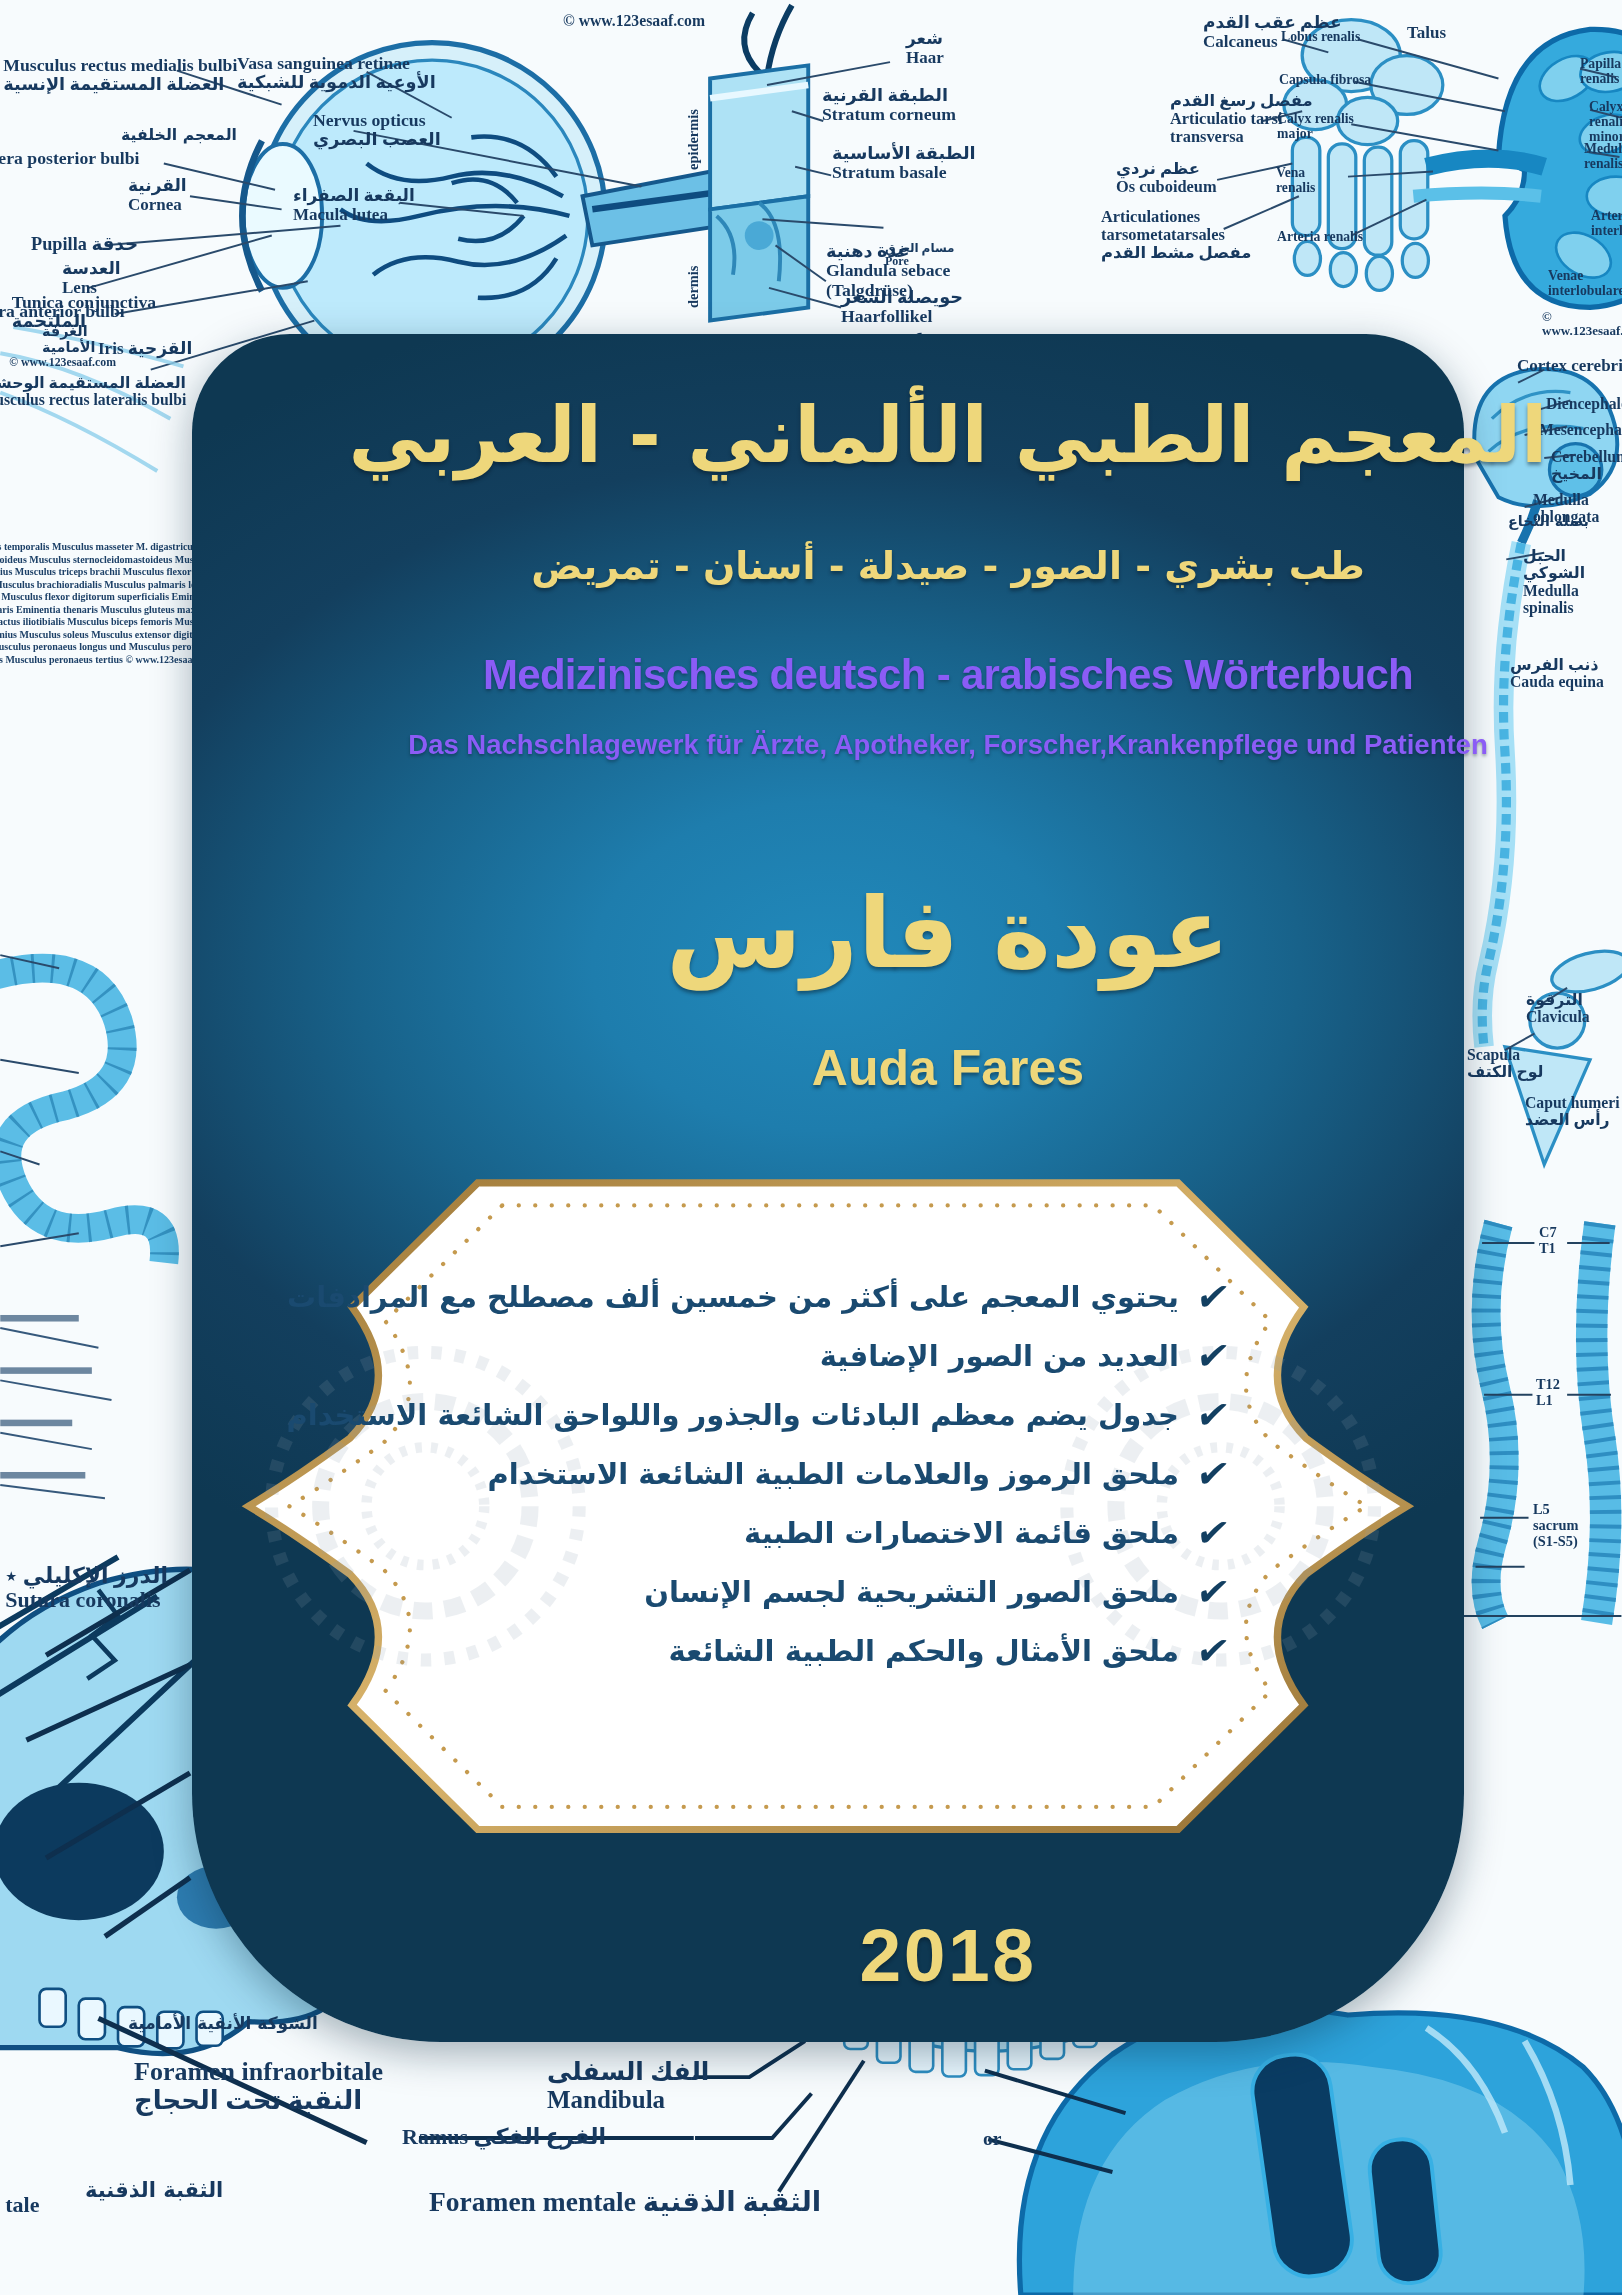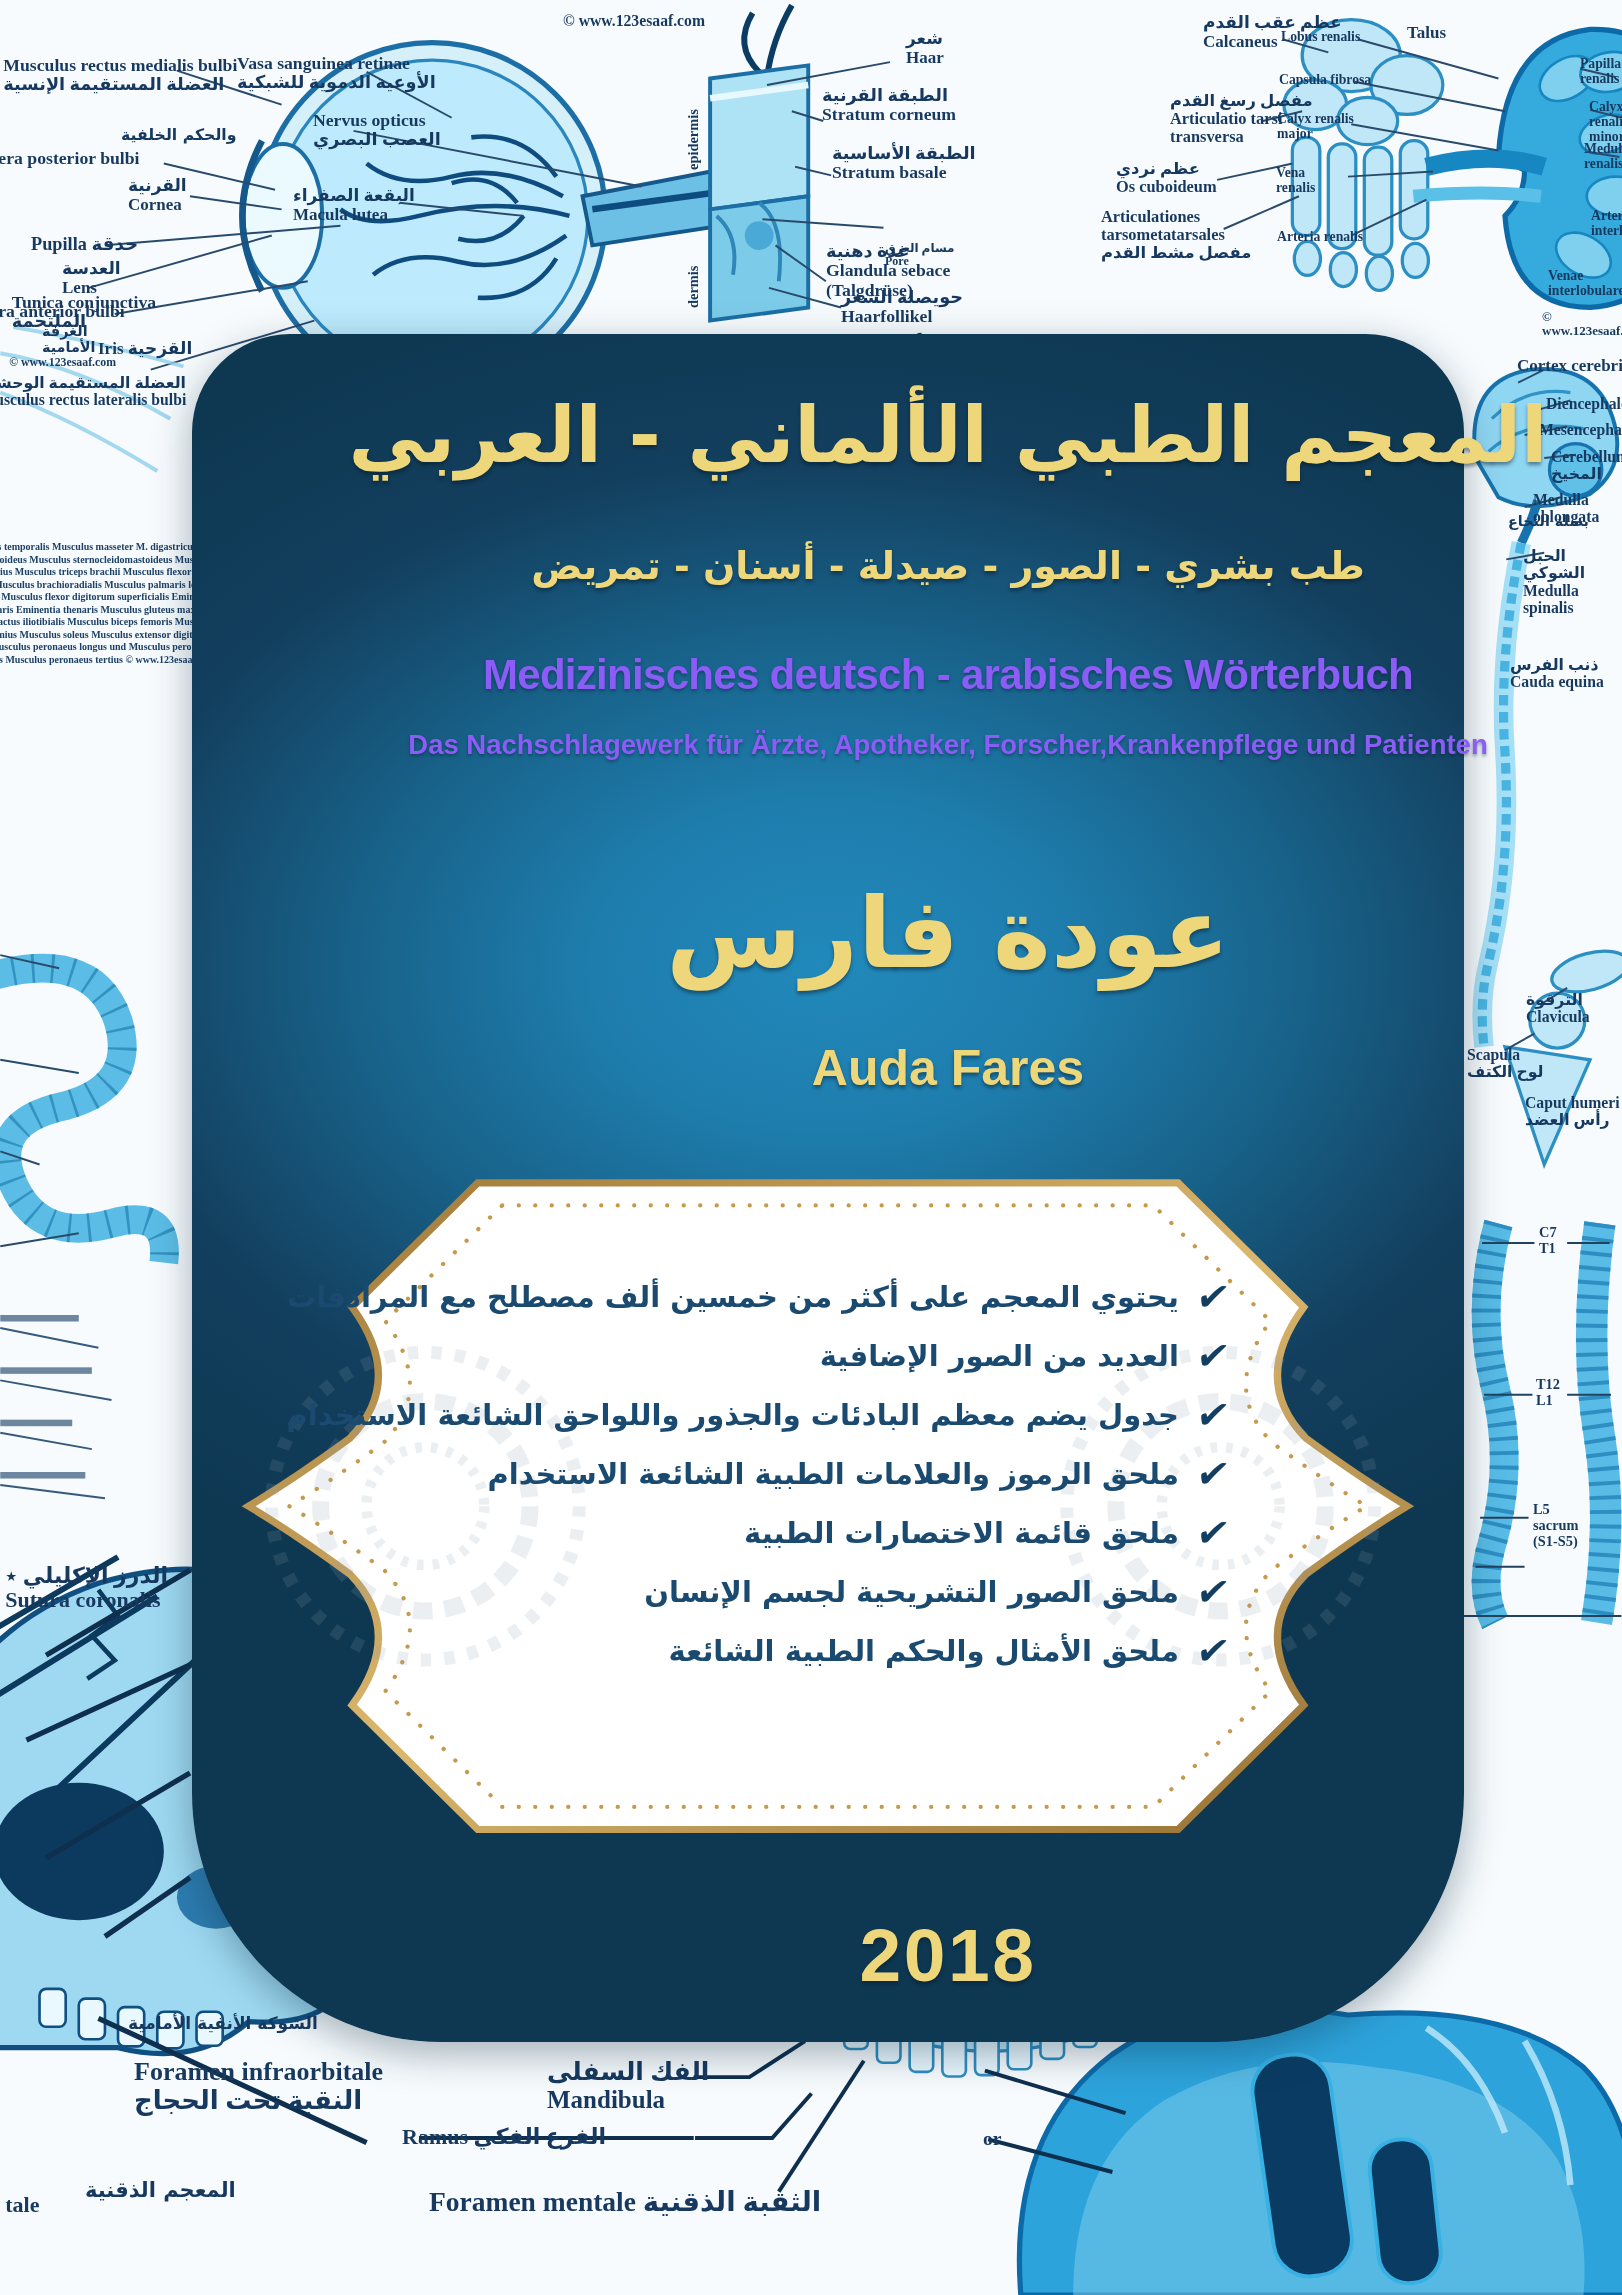--- a/index.html
+++ b/index.html
@@ -304,21 +304,21 @@
 
 Musculus peronaeus tertius
 © www.123esaaf.com</div>
 
   <span class="bgl" style="left:563px;top:11.8px;font-size:15.7px;">© www.123esaaf.com</span>
   <span class="bgl" style="left:9.2px;top:356px;font-size:11.8px;">© www.123esaaf.com</span>
   <span class="bgl" style="left:1542px;top:310px;font-size:13px;">© www.123esaaf.com</span>
 
   <span class="bgl" style="left:3.3px;top:56px;font-size:17.7px;">Musculus rectus medialis bulbi
 العضلة المستقيمة الإنسية</span>
-  <span class="bgl ar" style="left:121px;top:126px;font-size:15.7px;">والحكم الخلفية</span>
+  <span class="bgl ar" style="left:121px;top:126px;font-size:15.7px;">المعجم الخلفية</span>
   <span class="bgl" style="left:-38px;top:149px;font-size:17.7px;">Camera posterior bulbi</span>
   <span class="bgl" style="left:128px;top:177px;font-size:17px;">القرنية
 Cornea</span>
   <span class="bgl" style="left:31px;top:234px;font-size:18.3px;">Pupilla  حدقة</span>
   <span class="bgl" style="left:62px;top:260px;font-size:17px;">العدسة
 Lens</span>
   <span class="bgl" style="left:-46px;top:302px;font-size:17.7px;">Camera anterior bulbi</span>
   <span class="bgl ar" style="left:42px;top:324px;font-size:14.4px;">الغرفة
 الأمامية</span>
   <span class="bgl" style="left:98px;top:340px;font-size:17px;">Iris  القزحية</span>
@@ -406,21 +406,21 @@
   <span class="bgl" style="left:5.2px;top:1564px;font-size:22px;">الدرز الإكليلي ٭
 Sutura coronalis</span>
 
   <span class="bgl ar" style="left:128px;top:2014px;font-size:17px;">الشوكة الأنفية الأمامية</span>
   <span class="bgl" style="left:134px;top:2058px;font-size:26px;">Foramen infraorbitale
 النقبة تحت الحجاج</span>
   <span class="bgl" style="left:523px;top:2058px;font-size:25px;margin-left:24px;">الفك السفلى
 Mandibula</span>
   <span class="bgl" style="left:402px;top:2125px;font-size:22px;">Ramus الفرع الفكي</span>
   <span class="bgl" style="left:5.2px;top:2193px;font-size:22px;">tale</span>
-  <span class="bgl ar" style="left:85px;top:2179px;font-size:21px;">المعجم الذقنية</span>
+  <span class="bgl ar" style="left:85px;top:2179px;font-size:21px;">الثقبة الذقنية</span>
   <span class="bgl" style="left:429px;top:2187px;font-size:27.5px;">Foramen mentale  الثقبة الذقنية</span>
   <span class="bgl" style="left:983px;top:2128px;font-size:19.6px;">or</span>
 
   <div class="card"></div>
 
   <svg style="left:229px;top:1171px;" width="1188" height="671" viewBox="0 0 1815 1025">
     <path d="M380 18 H1450 L1642 208 Q1560 320 1645 408 Q1730 470 1800 512
              Q1730 554 1645 616 Q1560 704 1642 816 L1450 1006 H380 L188 816
              Q270 704 185 616 Q100 554 30 512 Q100 470 185 408 Q270 320 188 208 Z" fill="#ffffff" stroke="url(#goldgrad2)" stroke-width="11"></path>
     <defs>

